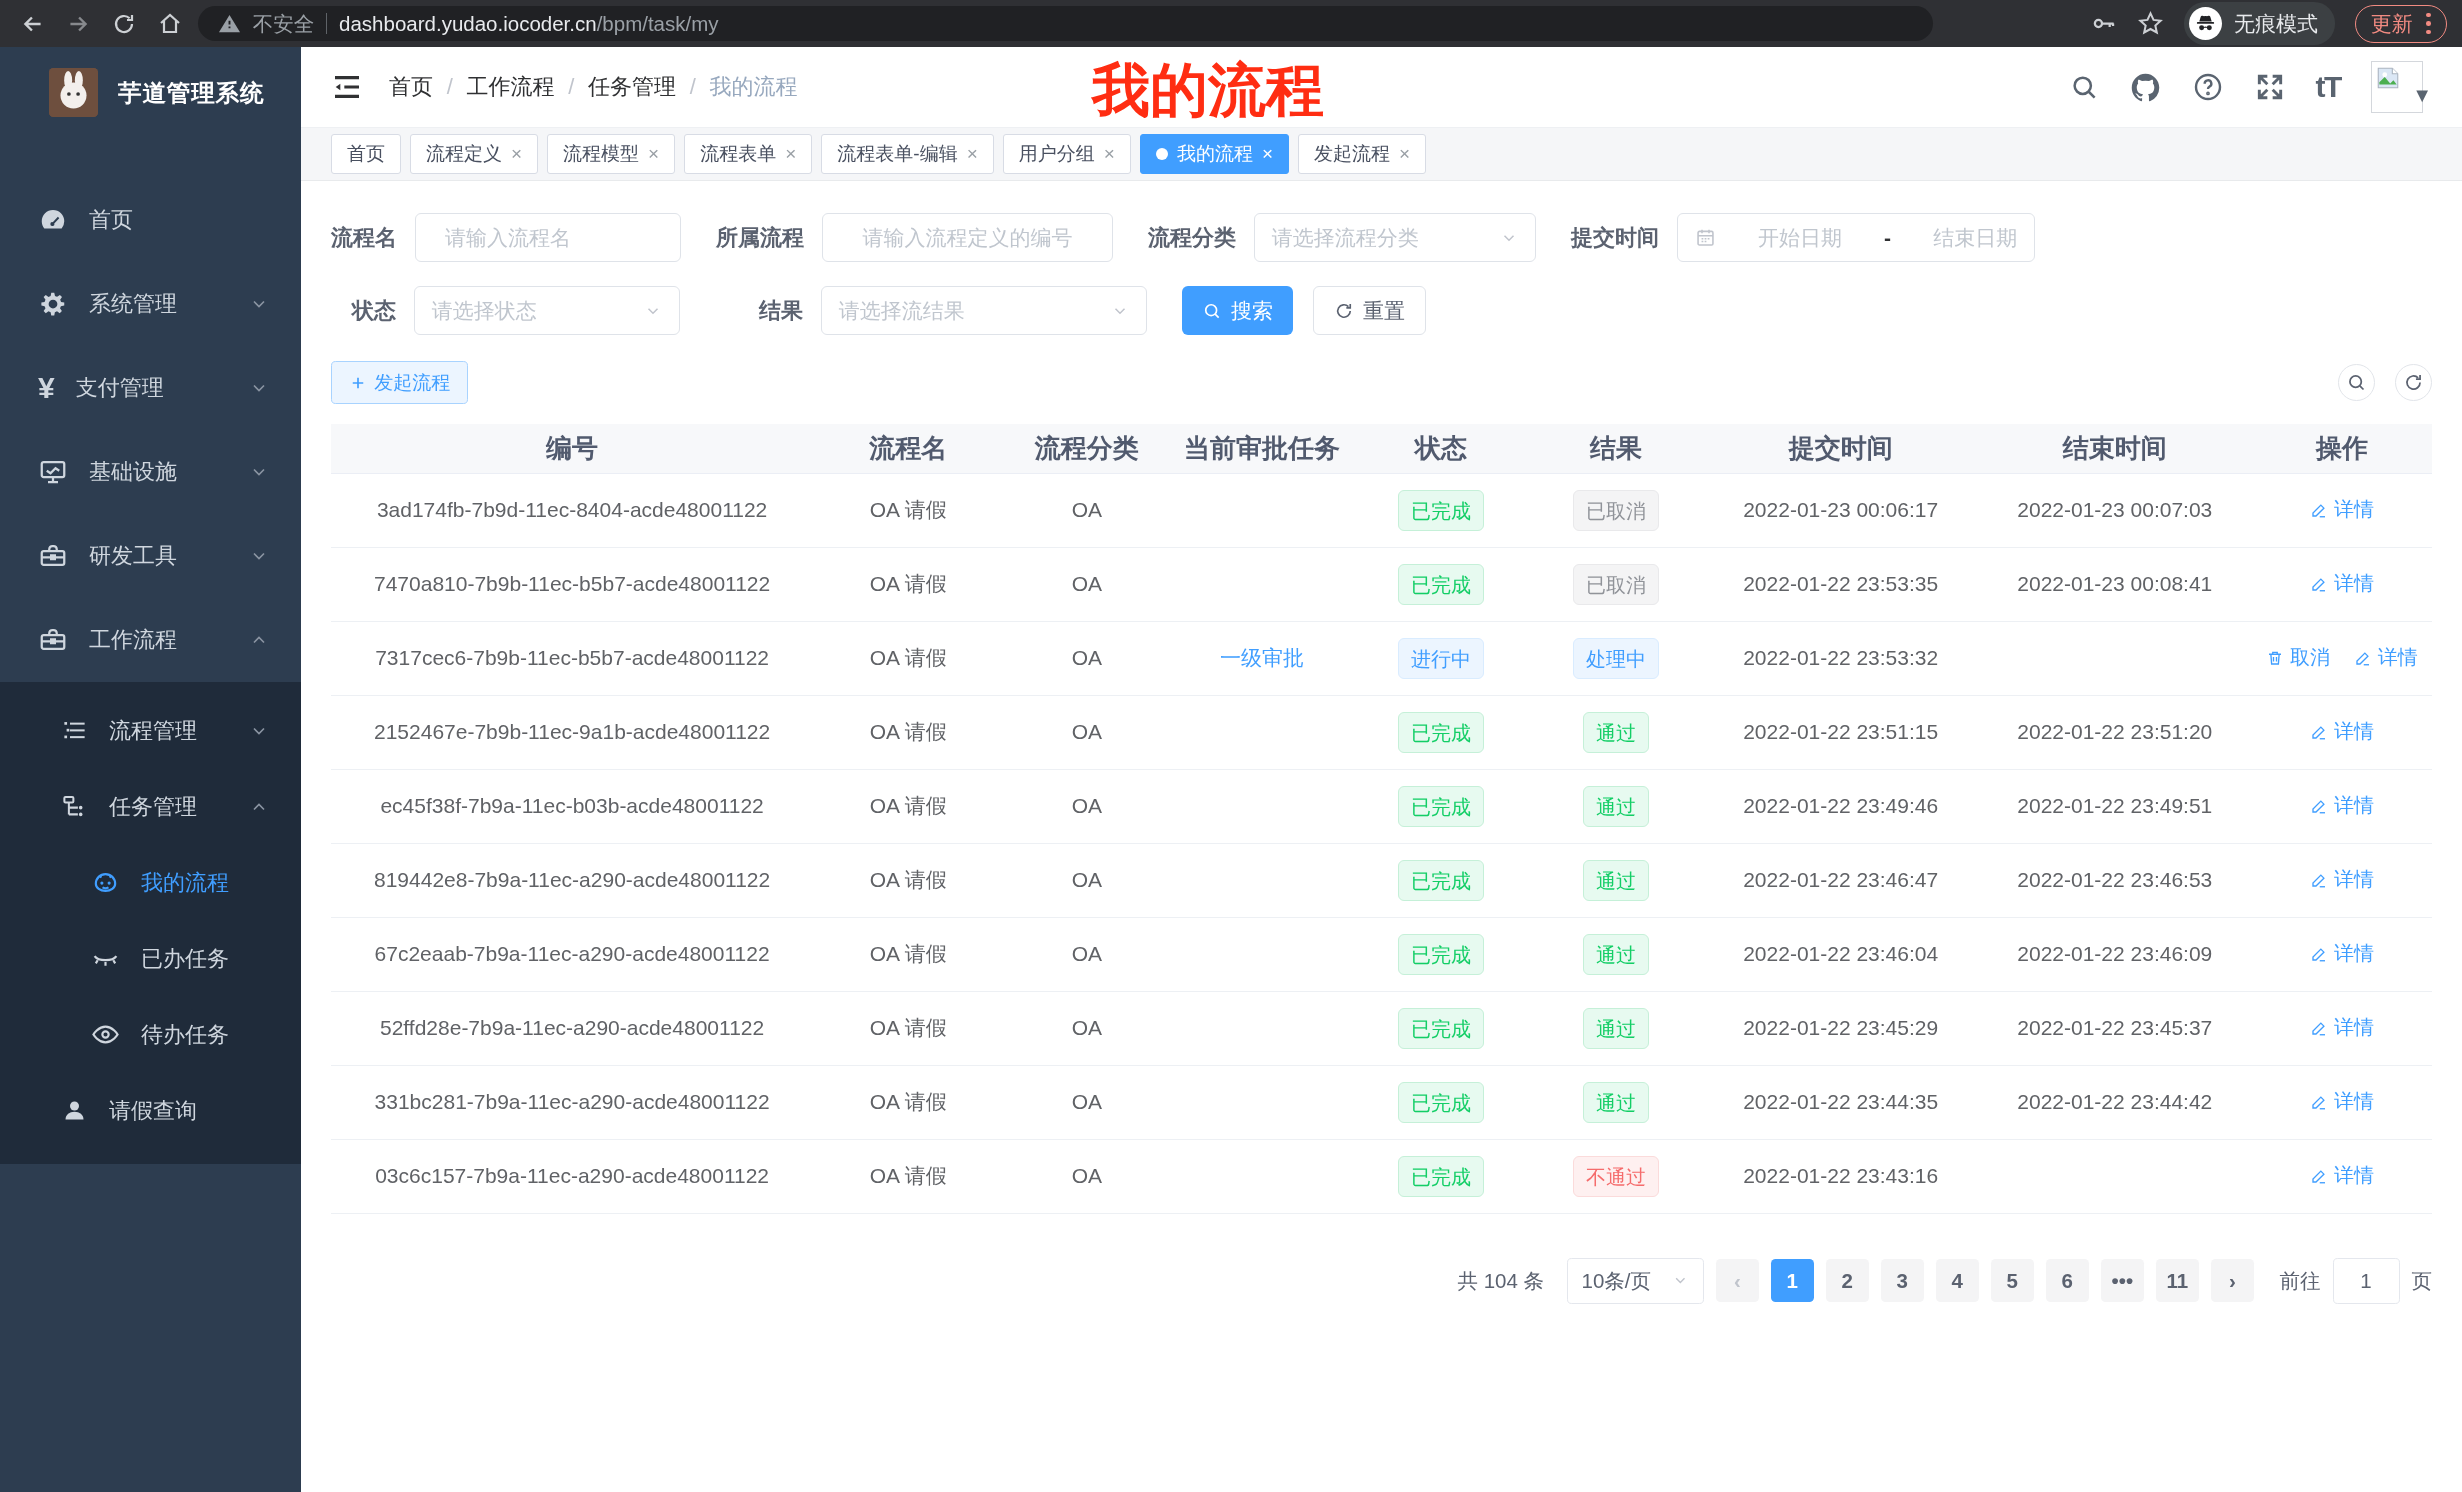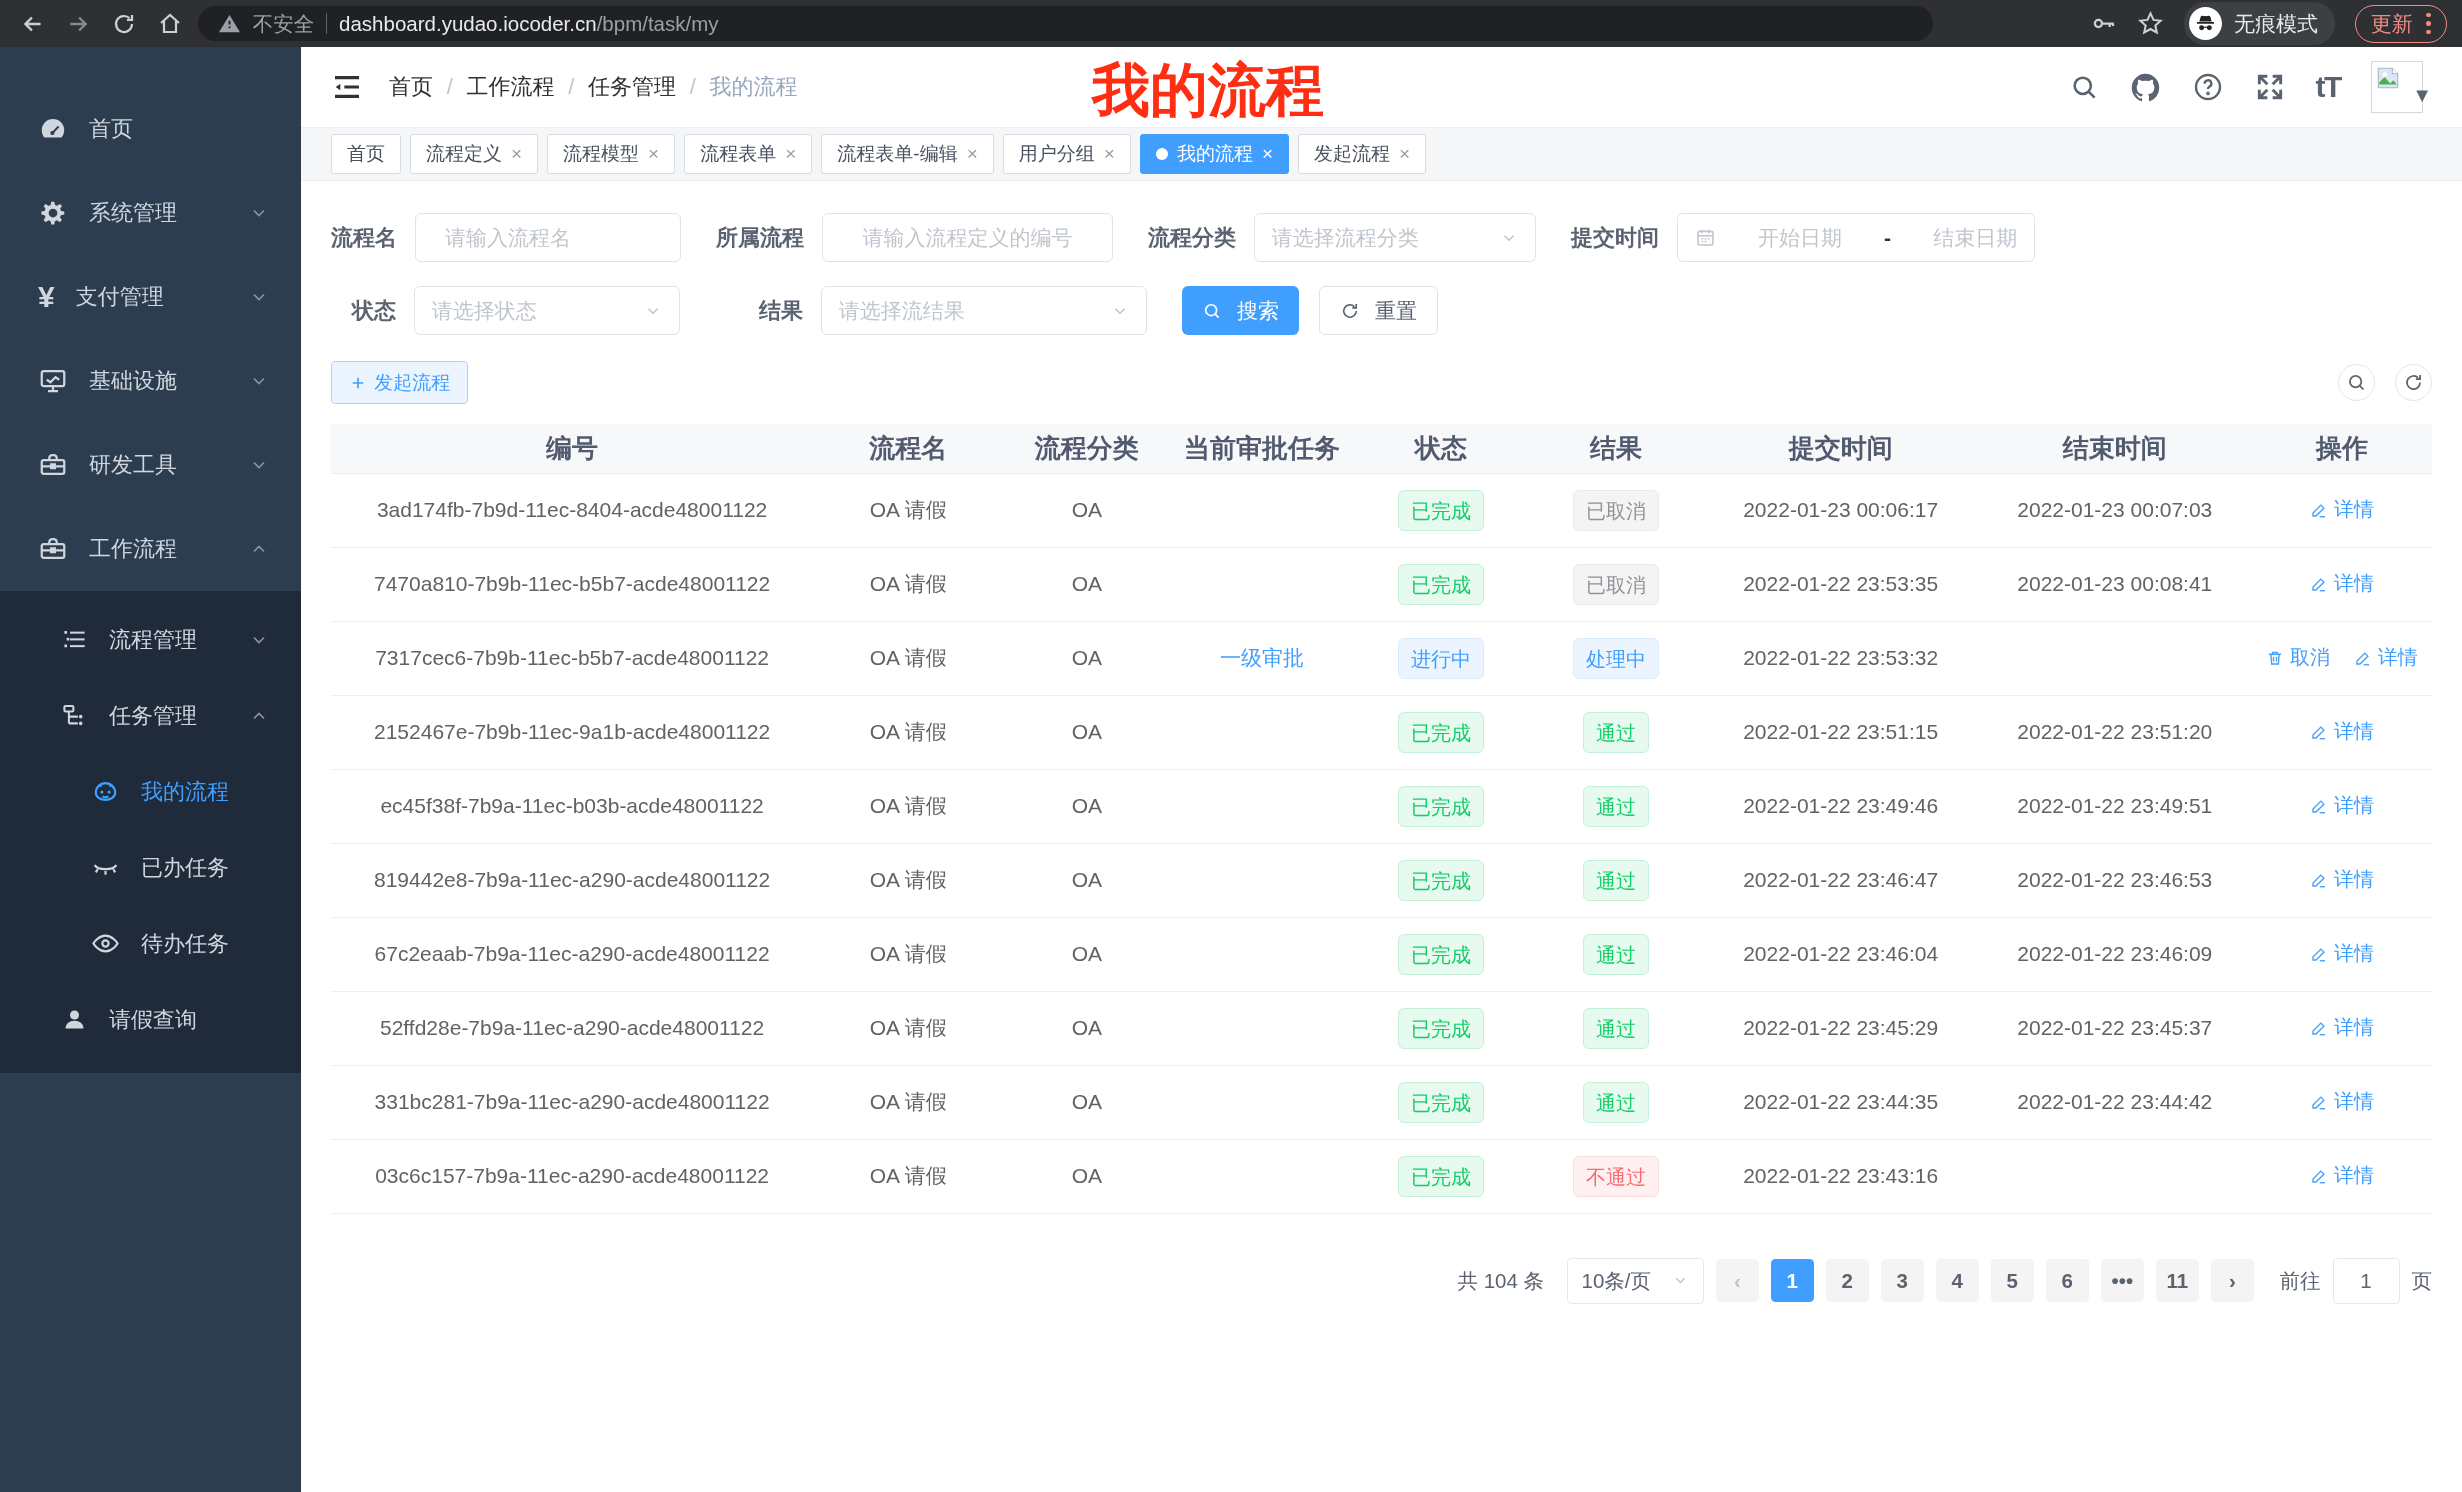--- a/index.html
+++ b/index.html
@@ -61,21 +61,21 @@
   .content{flex:1;padding:0 30px;position:relative;}
   .filters{margin-top:32px;}
   .frow{display:flex;align-items:center;margin-bottom:24px;}
   .fgroup{display:flex;align-items:center;margin-right:35px;}
   .flabel{font-weight:bold;color:#5b6270;font-size:22px;margin-right:18px;white-space:nowrap;}
   .tin{height:49px;border:1.5px solid #dfe3e9;border-radius:6px;padding:0 29px;font-size:21px;color:#3b82f6;outline:none;font-family:Liberation Sans, sans-serif;}
   .tin::placeholder{color:#c0c6ce;}
   .sel{display:inline-flex;align-items:center;justify-content:space-between;height:49px;border:1.5px solid #dfe3e9;border-radius:6px;padding:0 16.7px;color:#c0c6ce;font-size:21px;cursor:pointer;background:#fff;}
   .daterange{display:inline-flex;align-items:center;height:49px;border:1.5px solid #dfe3e9;border-radius:6px;padding:0 16.7px;gap:20px;color:#c0c6ce;font-size:21px;width:358px;justify-content:space-between;cursor:pointer;}
   .daterange .dsep{color:#303133;font-weight:bold;}
-  .btn{height:49px;border-radius:6px;display:inline-flex;align-items:center;gap:15px;font-size:21px;padding:0 20px;cursor:pointer;border:none;font-family:inherit;}
+  .btn{height:49px;border-radius:6px;display:inline-flex;align-items:center;gap:9px;font-size:21px;padding:0 20px;cursor:pointer;border:none;font-family:inherit;}
   .btn-primary{background:#409eff;color:#fff;}
   .btn-plain{background:#fff;color:#5b6270;border:1.5px solid #dfe3e9;}
 
   .toolbar{margin-top:26px;display:flex;align-items:center;}
   .btn-create{height:43px;background:#ecf5ff;border:0.8px solid #a8d3ff;color:#409eff;border-radius:4.6px;font-size:19px;display:inline-flex;align-items:center;gap:7.6px;padding:0 16.7px;cursor:pointer;}
   .tool-icons{margin-left:auto;display:flex;gap:20px;}
   .circ{width:37px;height:37px;border-radius:50%;border:0.8px solid #e2e5ea;display:flex;align-items:center;justify-content:center;color:#5b6270;cursor:pointer;background:#fff;}
 
   table{width:100%;border-collapse:collapse;margin-top:20px;table-layout:fixed;}
   th{height:49px;background:#f7f8fa;color:#515a6e;font-weight:bold;font-size:26px;text-align:center;border-bottom:0.8px solid #ebeef5;}
@@ -165,20 +165,33 @@
           <i></i>
           <i></i>
         </span>
     </span>
   </div>
 </div>
 
 <div class="app">
 
   <aside class="sidebar">
+    <div class="logo-row">
+      <span class="logo-img">
+        <svg width="49" height="49" viewBox="0 0 32 32">
+            <rect width="32" height="32" fill="#6e4f3e"></rect>
+            <ellipse cx="12.5" cy="8" rx="2.6" ry="6" fill="#f3efec"></ellipse>
+            <ellipse cx="19.5" cy="8" rx="2.6" ry="6" fill="#f3efec"></ellipse>
+            <circle cx="16" cy="18" r="8.5" fill="#f3efec"></circle>
+            <circle cx="13" cy="17" r="1.2" fill="#333"></circle>
+            <circle cx="19" cy="17" r="1.2" fill="#333"></circle>
+          </svg>
+        </span>
+      <span class="logo-title">芋道管理系统</span>
+    </div>
     <nav class="menu">
       <div class="mi">
         <span class="ic">
           <svg width="30" height="30" viewBox="0 0 24 24" fill="#cfd6de">
               <path d="M12 4a9 9 0 0 0-9 9c0 2.2.8 4.2 2.1 5.8h13.8A8.96 8.96 0 0 0 21 13a9 9 0 0 0-9-9zm5 6.5l-4 4.3a1.6 1.6 0 1 1-1.2-1.1l4.1-4.3 1.1 1.1z"></path>
             </svg>
           </span>
         <span>首页</span>
       </div>
       <div class="mi">

